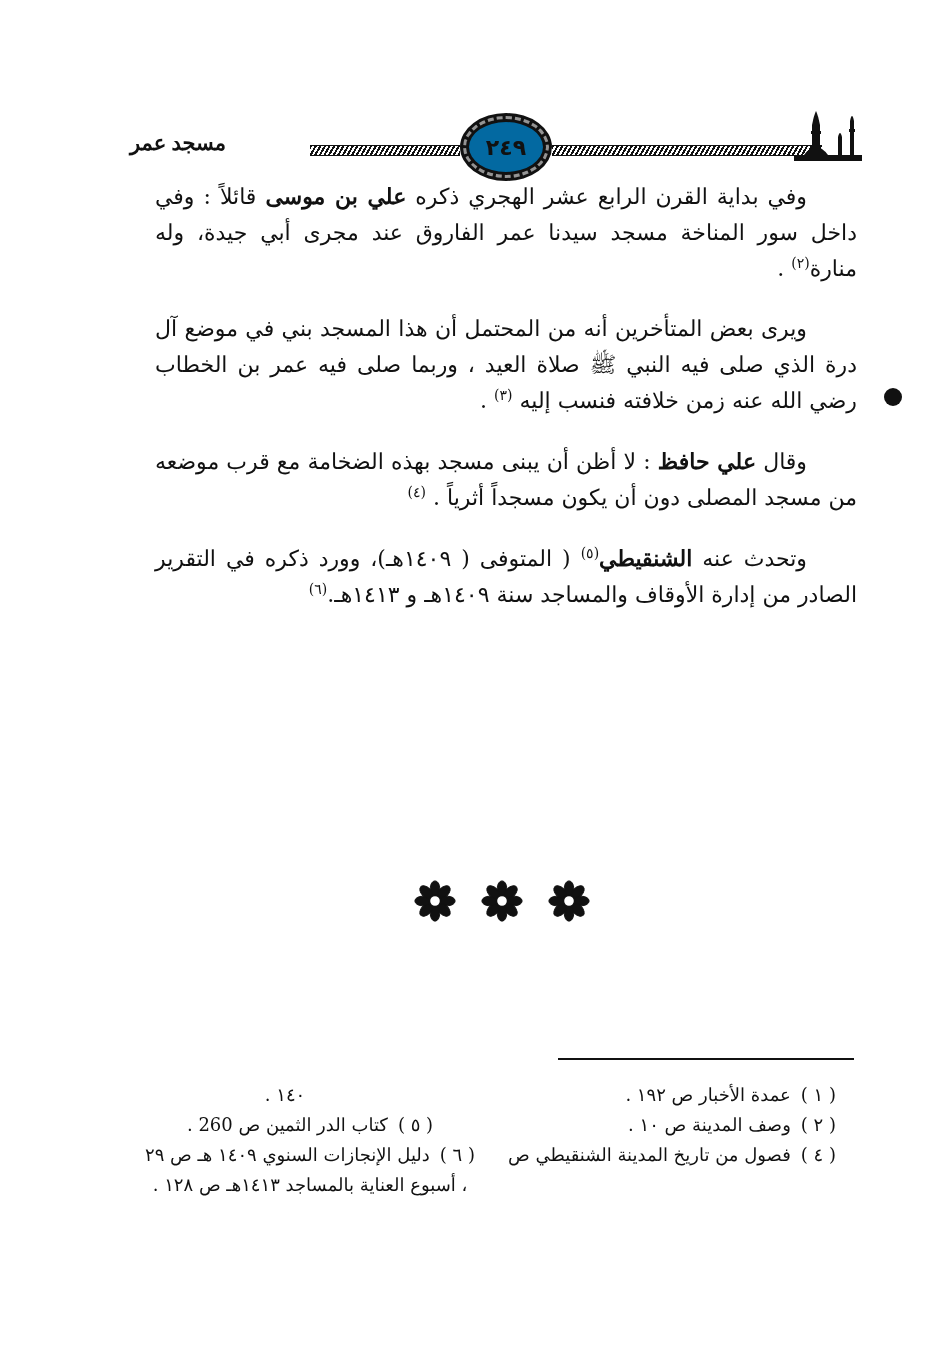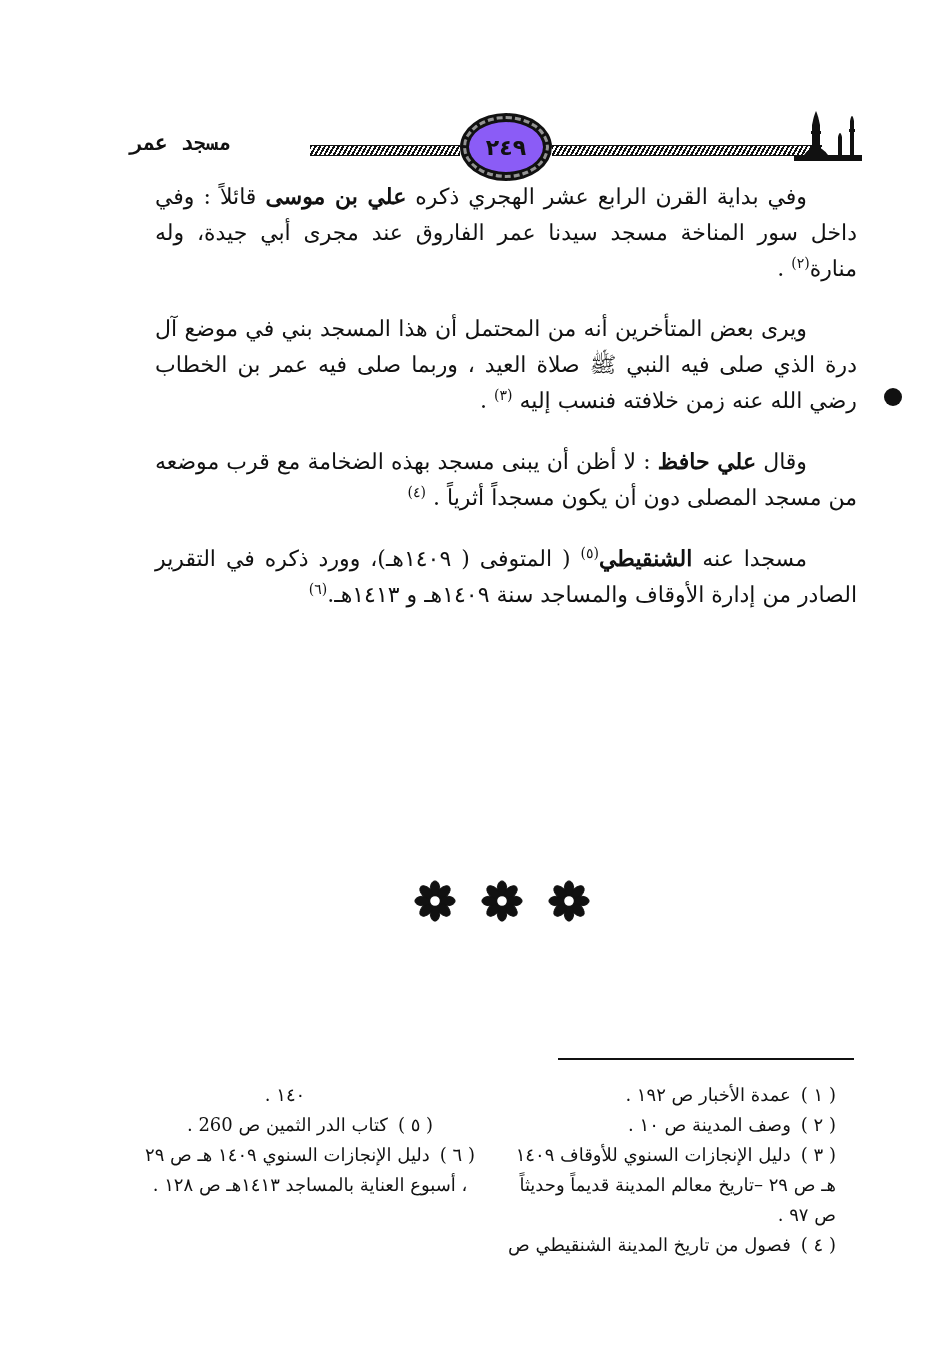--- a/index.html
+++ b/index.html
@@ -2,30 +2,30 @@
 <html><head>
 <meta charset="utf-8">
 <style>
   html, body { margin:0; padding:0; background:#ffffff; }
   body { width:927px; height:1362px; position:relative; overflow:hidden;
          font-family:"DejaVu Serif", serif; color:#111; }
   .page { position:absolute; left:0; top:0; width:927px; height:1362px; background:#fff; }
 
   
   .header { position:absolute; left:110px; top:105px; width:760px; height:70px; }
-  .running-title { position:absolute; left:20px; top:26px; font-family:Liberation Mono, monospace;
+  .running-title { position:absolute; left:20px; top:26px; font-family:Liberation Serif, serif;
                    font-weight:bold; font-size:21px; direction:rtl; letter-spacing:0px; }
   .rope { position:absolute; top:40px; height:9px;
           background: repeating-linear-gradient(120deg, #111 0 2px, #fff 2px 4px);
           border-top:1px solid #111; border-bottom:1px solid #111; }
   .rope.left { left:200px; width:150px; }
   .rope.right { left:442px; width:270px; }
   .page-ring { position:absolute; left:350px; top:8px; width:92px; height:68px; border-radius:50%;
                border:9px solid #111; box-sizing:border-box;
-               background:#8b5cf6; display:flex; align-items:center; justify-content:center; }
+               background:#0369a1; display:flex; align-items:center; justify-content:center; }
   .page-ring::before { content:""; position:absolute; inset:-6px; border-radius:50%;
                border:3px dashed #fff; opacity:.55; }
   .page-num { font-family:"DejaVu Sans", sans-serif; font-size:22px; font-weight:bold; direction:rtl; position:relative; }
   .mosque { position:absolute; left:682px; top:4px; width:72px; height:56px; }
 
   
   .body { position:absolute; left:155px; top:178px; width:702px; direction:rtl; text-align:justify;
           font-size:22px; line-height:36px; }
   .para { margin:0; text-indent:50px; }
   .para + .para { margin-top:24px; }
@@ -77,21 +77,21 @@
     </p>
     <p class="para">
       <span>ويرى بعض المتأخرين أنه من المحتمل أن هذا المسجد بني في موضع آل درة الذي صلى فيه النبي ﷺ صلاة العيد ، وربما صلى فيه عمر بن الخطاب رضي الله عنه زمن خلافته فنسب إليه</span>
       <span class="fn">(٣)</span><span> .</span>
     </p>
     <p class="para">
       <span>وقال </span><span class="b">علي حافظ</span><span> : لا أظن أن يبنى مسجد بهذه الضخامة مع قرب موضعه من مسجد المصلى دون أن يكون مسجداً أثرياً .</span>
       <span class="fn">(٤)</span>
     </p>
     <p class="para">
-      <span>مسجدا عنه </span><span class="b">الشنقيطي</span><span class="fn">(٥)</span><span> ( المتوفى ( ١٤٠٩هـ)، وورد ذكره في التقرير الصادر من إدارة الأوقاف والمساجد سنة ١٤٠٩هـ و ١٤١٣هـ.</span><span class="fn">(٦)</span>
+      <span>وتحدث عنه </span><span class="b">الشنقيطي</span><span class="fn">(٥)</span><span> ( المتوفى ( ١٤٠٩هـ)، وورد ذكره في التقرير الصادر من إدارة الأوقاف والمساجد سنة ١٤٠٩هـ و ١٤١٣هـ.</span><span class="fn">(٦)</span>
     </p>
   </div>
 
   <div class="bullet"></div>
 
   <div class="ornaments">
     <svg class="flower" viewBox="-24 -24 48 48">
       <g fill="#111" stroke="#111" stroke-width="1">
         <ellipse cx="0" cy="-13" rx="5" ry="8"></ellipse>
           <ellipse cx="0" cy="-13" rx="5" ry="8" transform="rotate(45)"></ellipse>
@@ -130,21 +130,20 @@
       </g>
       <circle cx="0" cy="0" r="6" fill="#fff" stroke="#111" stroke-width="2"></circle>
     </svg>
   </div>
 
   <div class="fn-rule"></div>
 
   <div class="footnotes col-right">
     <p class="fn-item"><span class="fn-num">( ١ )</span><span>عمدة الأخبار ص ١٩٢ .</span></p>
     <p class="fn-item"><span class="fn-num">( ٢ )</span><span>وصف المدينة ص ١٠ .</span></p>
-    <p class="fn-item"><span class="fn-num">( ٣ )</span><span>دليل الإنجازات السنوي للأوقاف ١٤٠٩ هـ ص ٢٩ –تاريخ معالم المدينة قديماً وحديثاً ص ٩٧ .</span></p>
     <p class="fn-item"><span class="fn-num">( ٤ )</span><span>فصول من تاريخ المدينة الشنقيطي ص</span></p>
   </div>
 
   <div class="footnotes col-left">
     <p class="fn-item fn-cont"><span>١٤٠ .</span></p>
     <p class="fn-item"><span class="fn-num">( ٥ )</span><span>كتاب الدر الثمين ص 260 .</span></p>
     <p class="fn-item"><span class="fn-num">( ٦ )</span><span>دليل الإنجازات السنوي ١٤٠٩ هـ ص ٢٩ ، أسبوع العناية بالمساجد ١٤١٣هـ ص ١٢٨ .</span></p>
   </div>
 
 </div>

